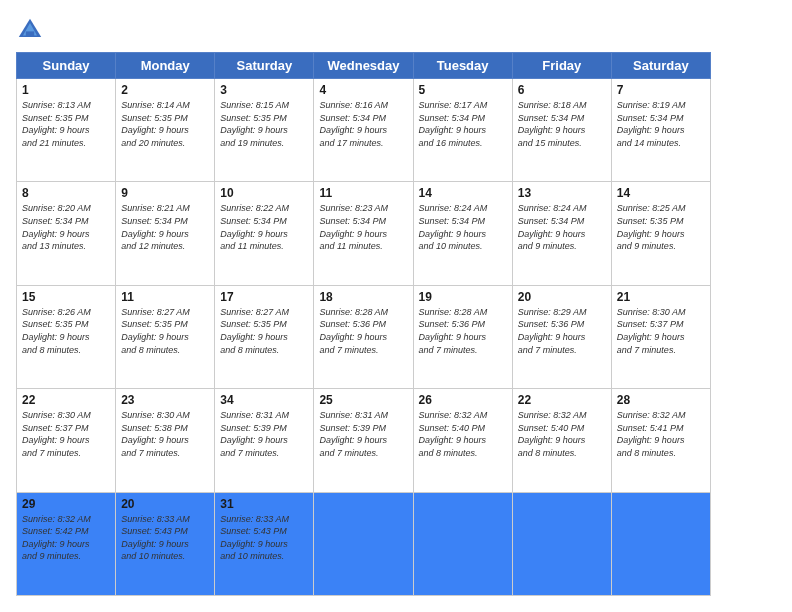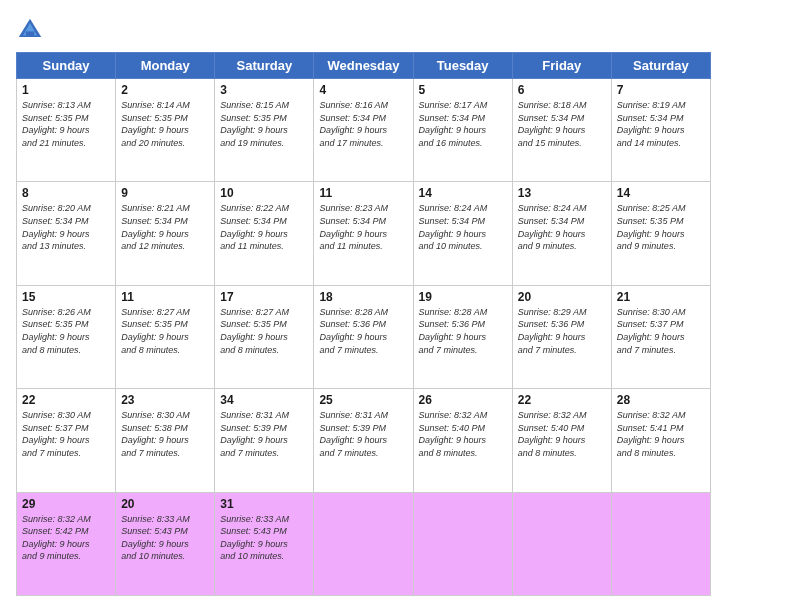--- a/index.html
+++ b/index.html
@@ -75,21 +75,21 @@
       padding: 4px 5px;
       font-size: 9.5px;
       color: #333;
       background: #fff;
       height: 80px;
     }
     .calendar td.empty {
       background: #f5f5f5;
     }
     .calendar tr:last-child td {
-      background: #f0abfc;
+      background: #3b82f6;
     }
     .day-num {
       font-size: 12px;
       font-weight: bold;
       color: #1a1a1a;
       display: block;
       margin-bottom: 2px;
     }
     .cell-text {
       font-size: 9px;

